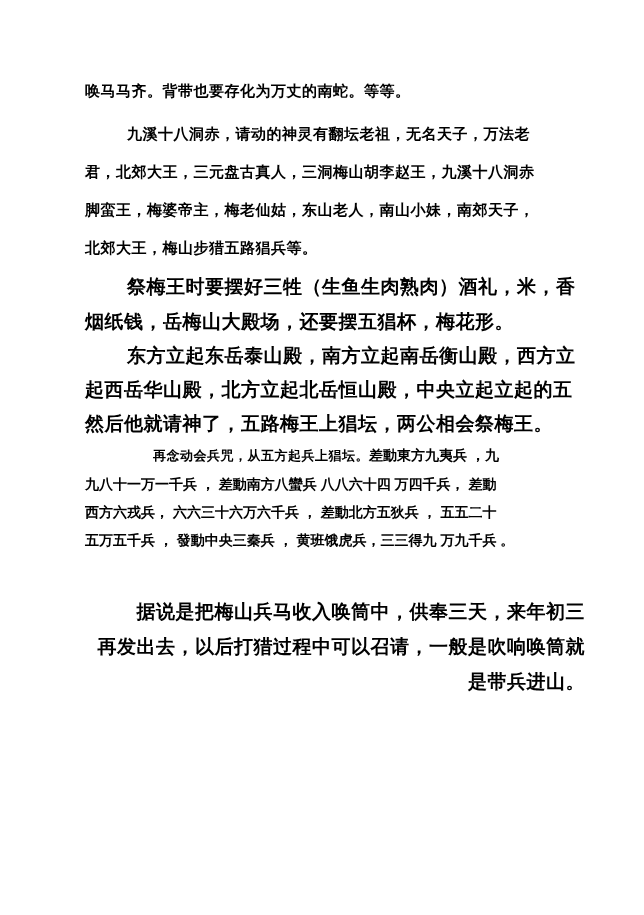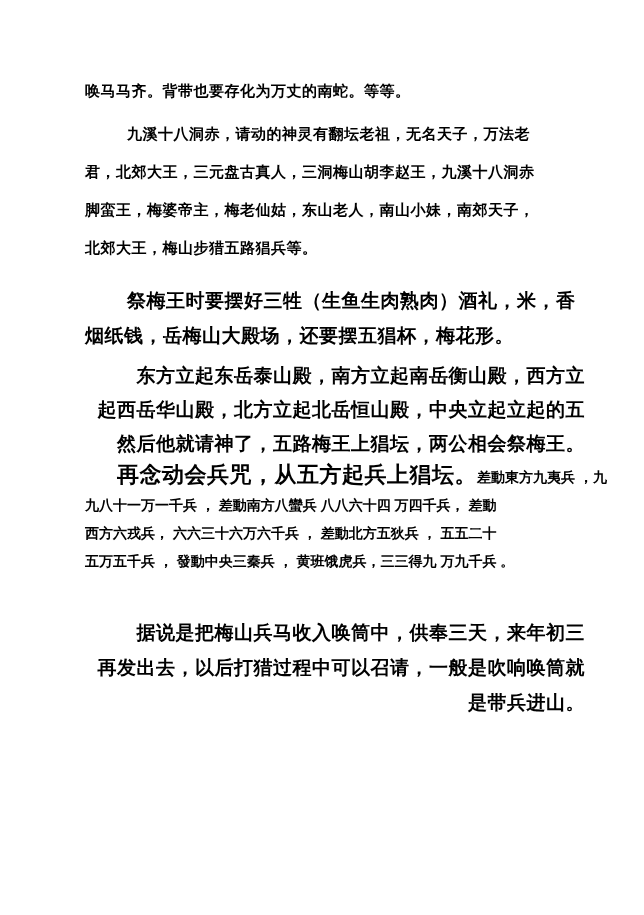--- a/index.html
+++ b/index.html
@@ -38,34 +38,35 @@
   }
   
   .p.serif {
     font-family: "Liberation Serif", "DejaVu Serif", serif;
     font-size: 19px;
     letter-spacing: 0.5px;
     line-height: 35px;
   }
   .p.p1 { margin-top: 72px; }
   .p.p2 { margin-top: 5px; }
-  .p.p3 { margin-top: 16px; }
-  .p.p4 { margin-top: 6px; line-height: 34px; text-align: right; }
+  .p.p3 { margin-top: 2px; }
+  .p.p4 { line-height: 34px; }
   
   .p.p5 {
     margin-top: 0px;
     line-height: 28px;
     font-family: "Liberation Sans", "DejaVu Sans", sans-serif;
     font-size: 14px;
     letter-spacing: 0px;
   }
   .p.p5 .serif-intro {
     font-family: "Liberation Serif", "DejaVu Serif", serif;
-    font-size: 22px;
+    font-size: 13px;
     letter-spacing: 0.5px;
+    margin-left: 36px;
   }
   .p.p6 { margin-top: 40px; text-align: right; }
   .indent-lg { padding-left: 42px; }
   .indent-md { padding-left: 32px; }
   .indent-p6 { padding-left: 36px; }
 </style>
 </head>
 <body>
 
 <div class="page">

